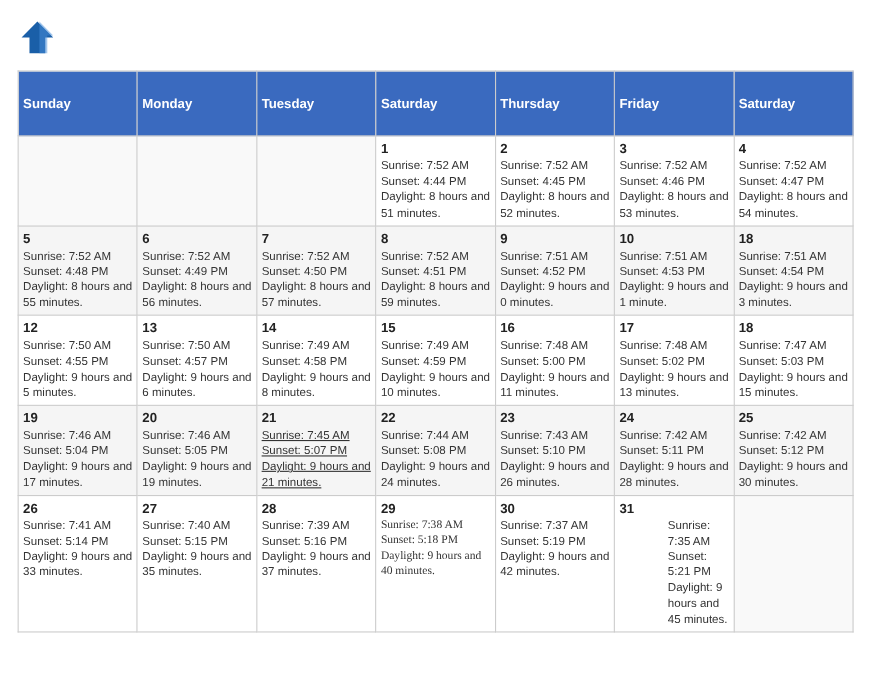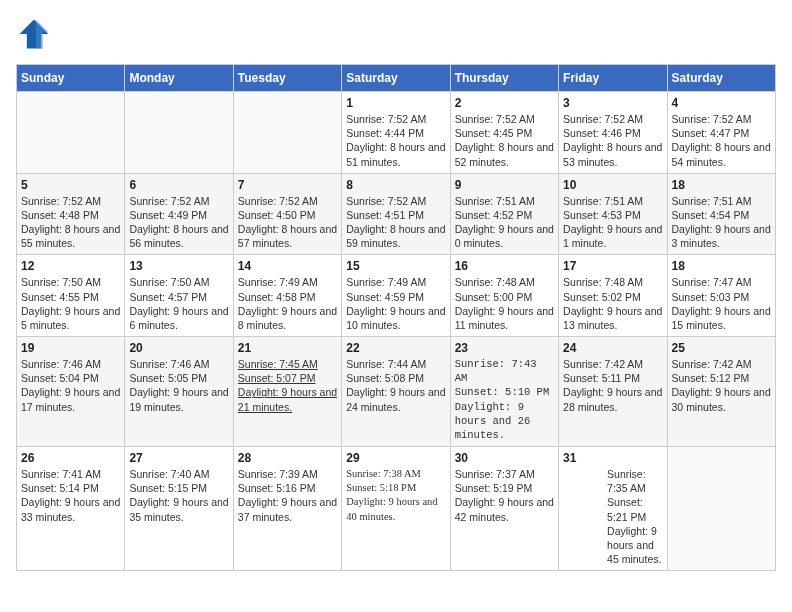--- a/index.html
+++ b/index.html
@@ -48,21 +48,21 @@
       color: #444;
     }
     table {
       width: 100%;
       border-collapse: collapse;
       font-size: 11px;
     }
     thead tr th {
       background: #3a6abf;
       color: #fff;
-      padding: 6px 4px;
+      padding: 22px 4px;
       text-align: left;
       font-size: 12px;
       font-weight: bold;
       border: 1px solid #ccc;
     }
     tbody tr td {
       border: 1px solid #ccc;
       vertical-align: top;
       padding: 4px;
       min-height: 70px;
@@ -257,21 +257,21 @@
 Daylight: 9 hours and 21 minutes.</div>
         </td>
         <td>
           <div class="day-num">22</div>
           <div class="day-info" style="white-space: pre-line;">Sunrise: 7:44 AM
 Sunset: 5:08 PM
 Daylight: 9 hours and 24 minutes.</div>
         </td>
         <td>
           <div class="day-num">23</div>
-          <div class="day-info" style="white-space: pre-line; font-family: Liberation Mono, monospace;">Sunrise: 7:43 AM
+          <div class="day-info" style="white-space: pre-line;">Sunrise: 7:43 AM
 Sunset: 5:10 PM
 Daylight: 9 hours and 26 minutes.</div>
         </td>
         <td>
           <div class="day-num">24</div>
           <div class="day-info" style="white-space: pre-line;">Sunrise: 7:42 AM
 Sunset: 5:11 PM
 Daylight: 9 hours and 28 minutes.</div>
         </td>
         <td>

